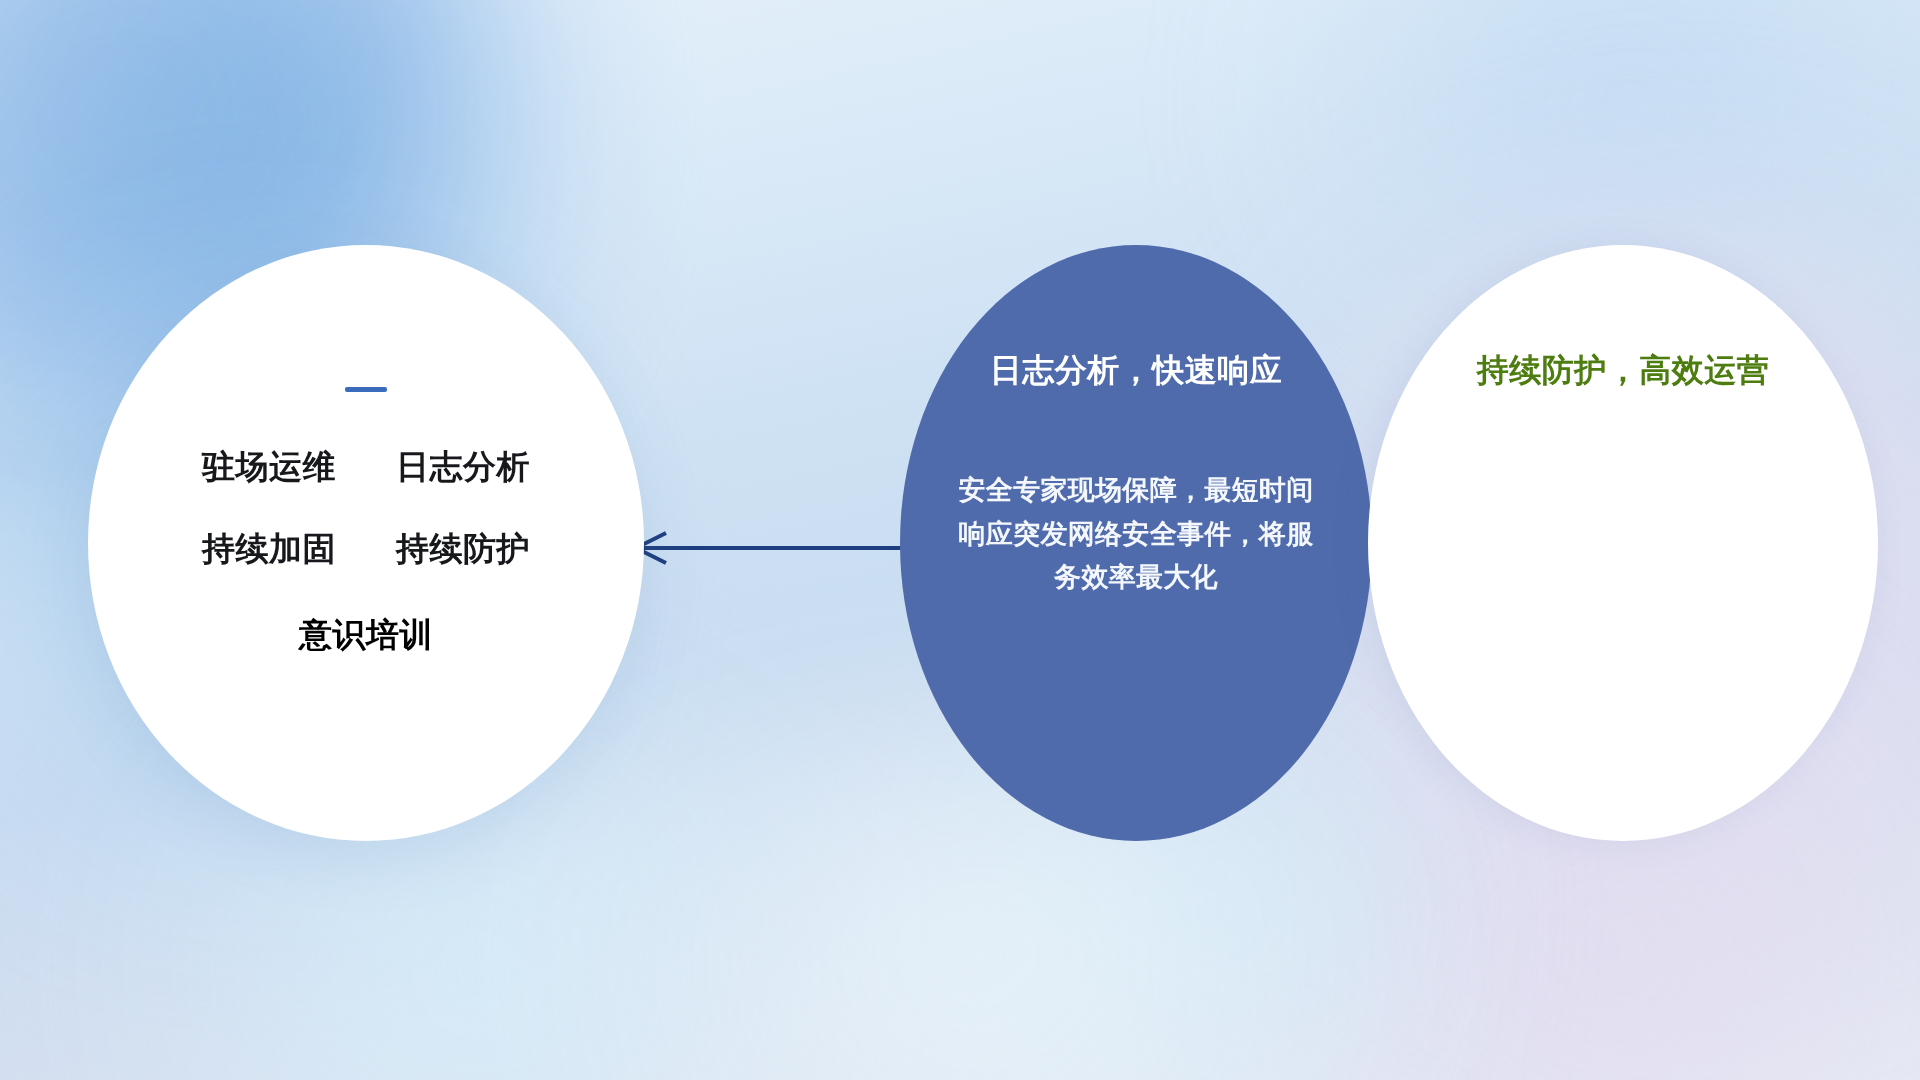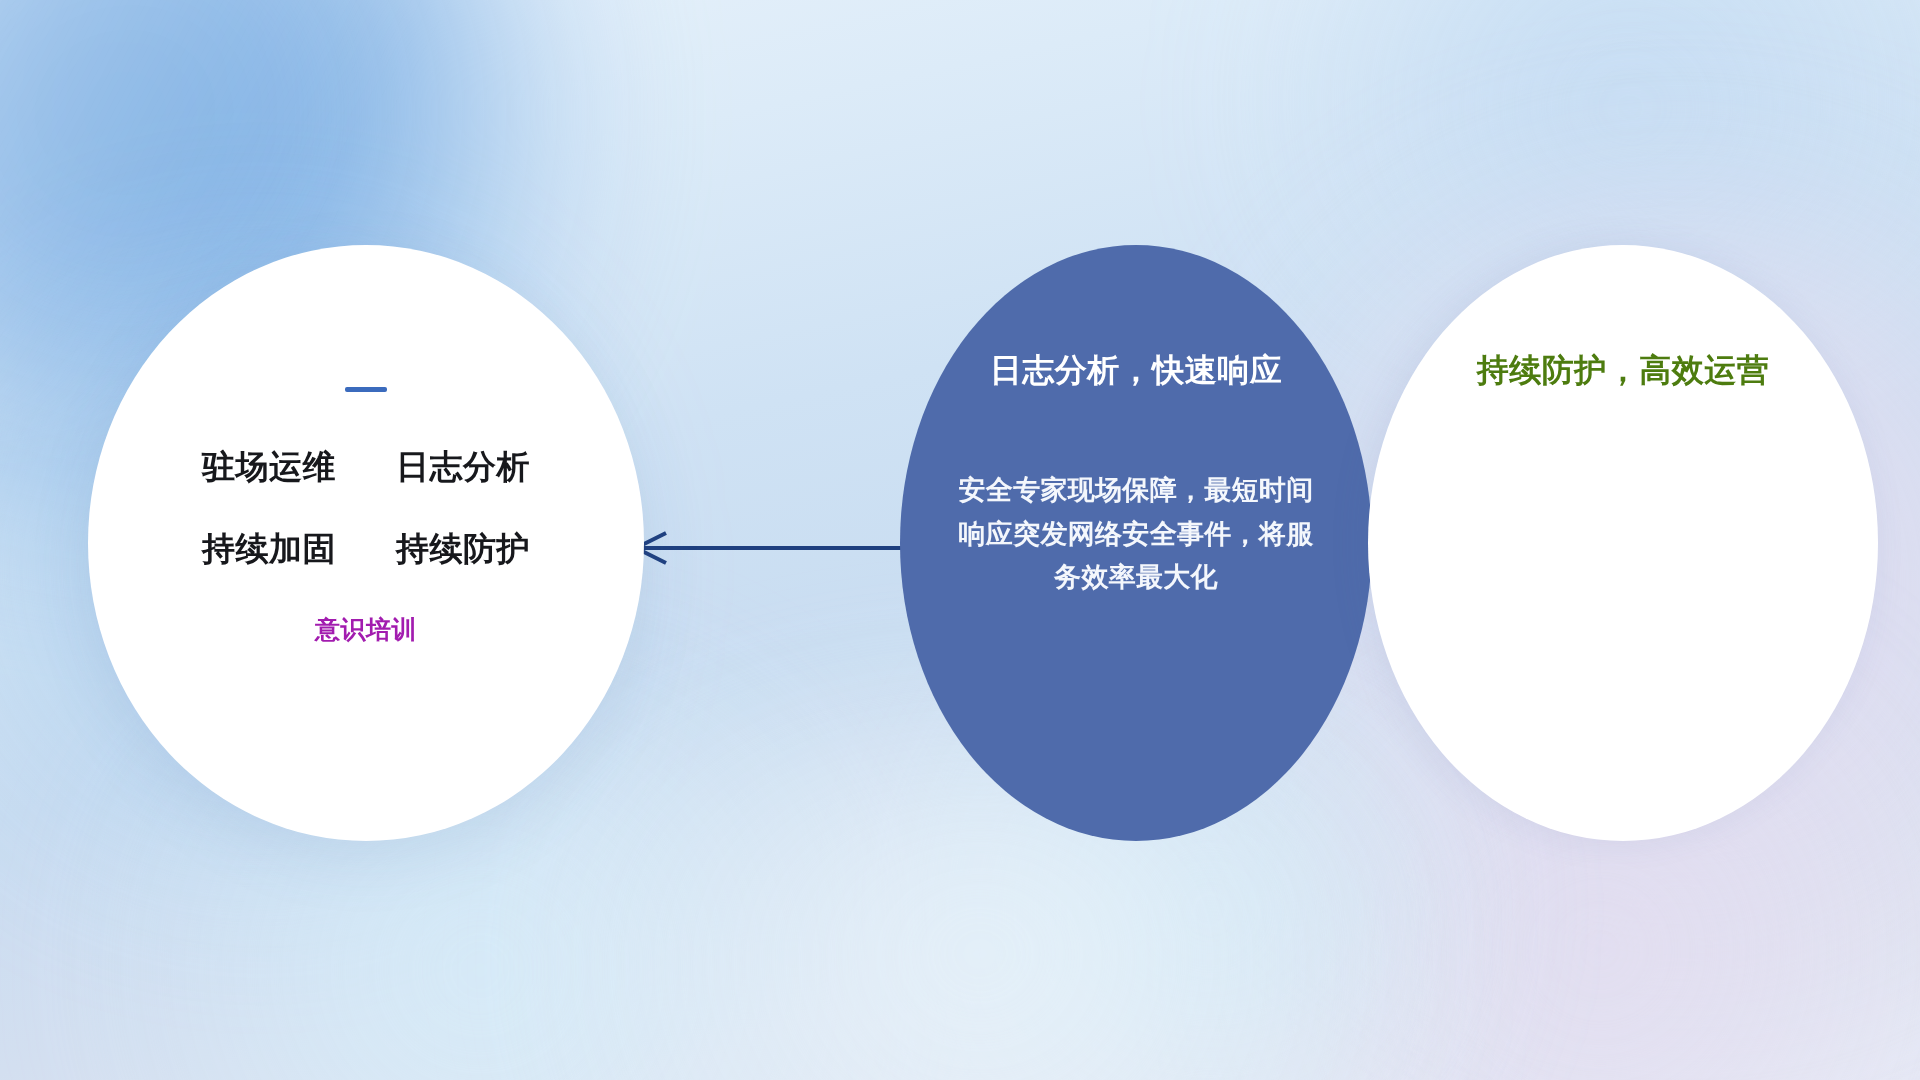--- a/index.html
+++ b/index.html
@@ -153,23 +153,23 @@
     gap: 60px;
     font-size: 33px;
     font-weight: bold;
     color: #17181c;
     letter-spacing: .5px;
     line-height: 1.05;
     margin-bottom: 47px;
     white-space: nowrap;
   }
   .kw-single {
-    font-size: 25px;
-    font-weight: bold;
-    color: #a21caf;
+    font-size: 33px;
+    font-weight: bold;
+    color: #000000;
     letter-spacing: .5px;
     white-space: nowrap;
   }
 
   
   .mid-title {
     font-size: 32px;
     font-weight: bold;
     color: #ffffff;
     letter-spacing: .5px;

